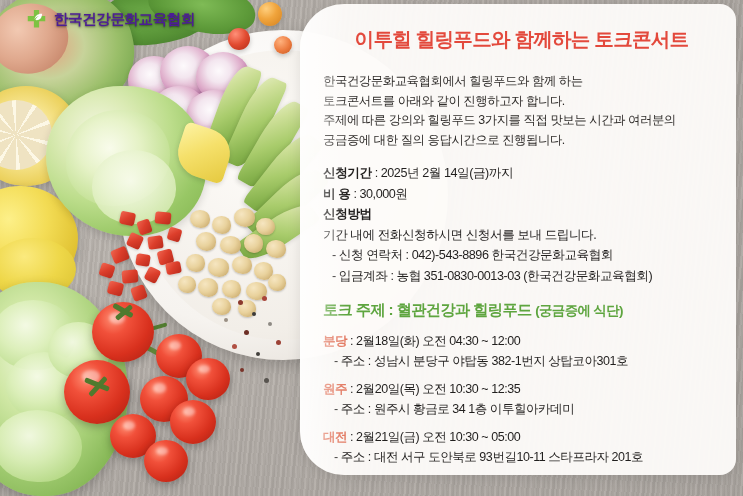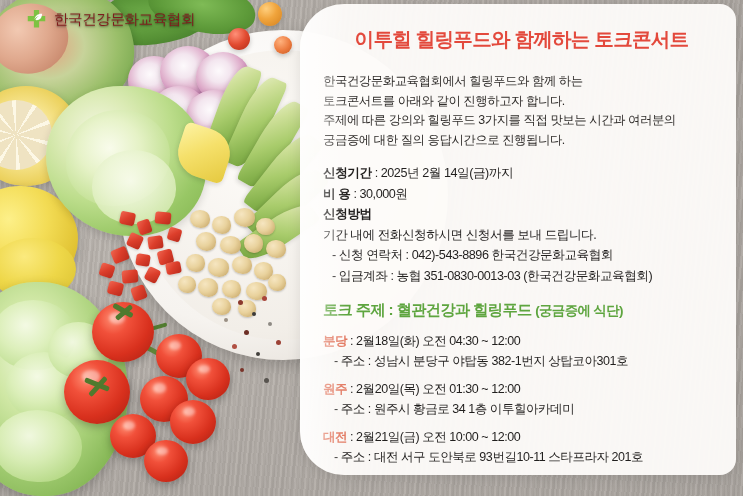--- a/index.html
+++ b/index.html
@@ -230,23 +230,23 @@
   }
 
   
   .logo{
     position:absolute; left:26px; top:9px;
     display:flex; align-items:center; gap:7px;
     z-index:30;
   }
   .logo-mark{ width:21px; height:21px; position:relative; }
   .logo-text{
-    color:#7f1d1d;
+    color:#4c1d95;
     font-size:14.5px;
-    font-weight:400;
+    font-weight:700;
     letter-spacing:-0.4px;
     text-shadow:0 1px 2px rgba(0,0,0,0.45), 0 0 6px rgba(0,0,0,0.25);
     white-space:nowrap;
     text-align:right;
   }
 
   
   .panel{
     position:absolute;
     left:300px; top:4px;
@@ -502,29 +502,29 @@
         <div class="sch-time">
           <span class="city">분당</span>
           <span>: 2월18일(화) 오전 04:30 ~ 12:00</span>
         </div>
         <div class="sch-addr">- 주소 : 성남시 분당구 야탑동 382-1번지 상탑코아301호</div>
       </div>
 
       <div class="sch-group">
         <div class="sch-time">
           <span class="city">원주</span>
-          <span>:  2월20일(목) 오전 01:30 ~ 12:00</span>
+          <span>:  2월20일(목) 오전 10:30 ~ 12:35</span>
         </div>
         <div class="sch-addr">- 주소 : 원주시 황금로 34 1층 이투힐아카데미</div>
       </div>
 
       <div class="sch-group">
         <div class="sch-time">
           <span class="city">대전</span>
-          <span>: 2월21일(금) 오전 10:00 ~ 12:00</span>
+          <span>: 2월21일(금) 오전 10:30 ~ 05:00</span>
         </div>
         <div class="sch-addr">- 주소 : 대전 서구 도안북로 93번길10-11 스타프라자 201호</div>
       </div>
 
     </div>
   </div>
 
 </div>
 
 </body></html>

